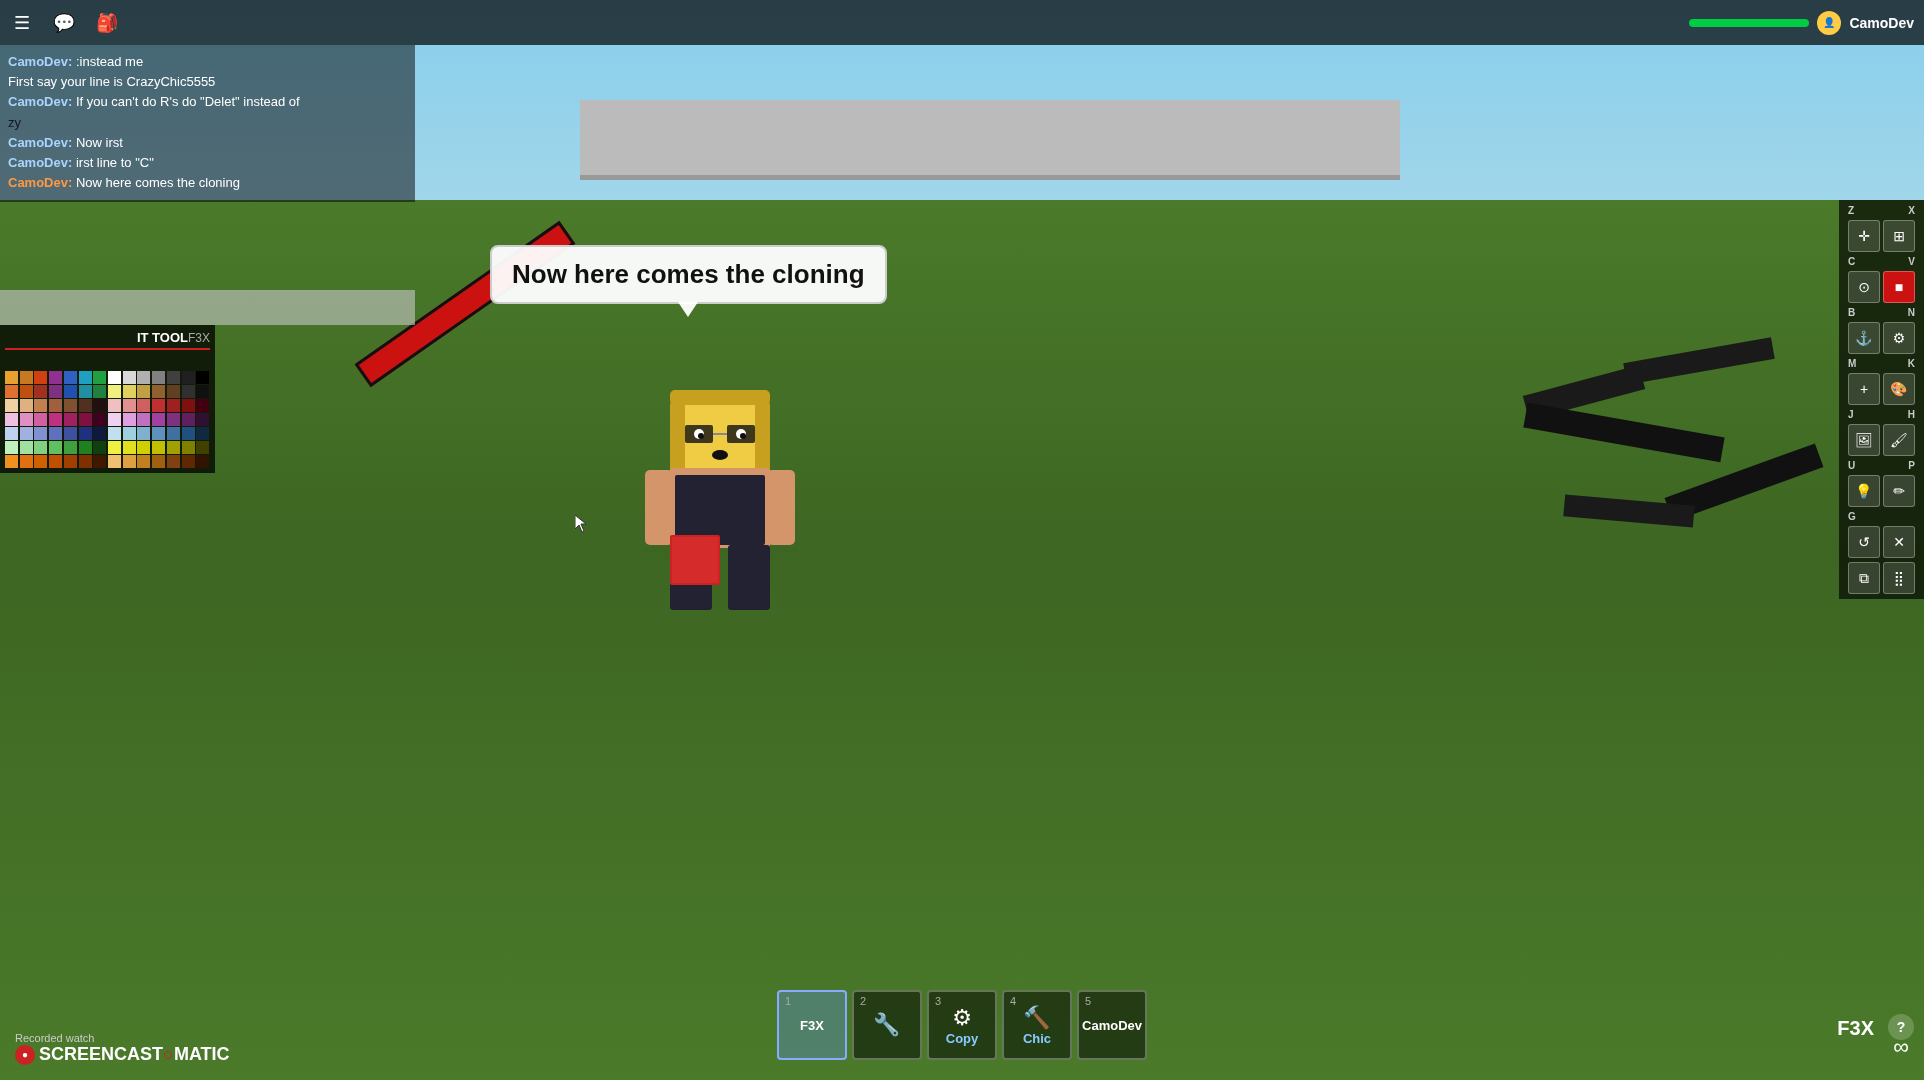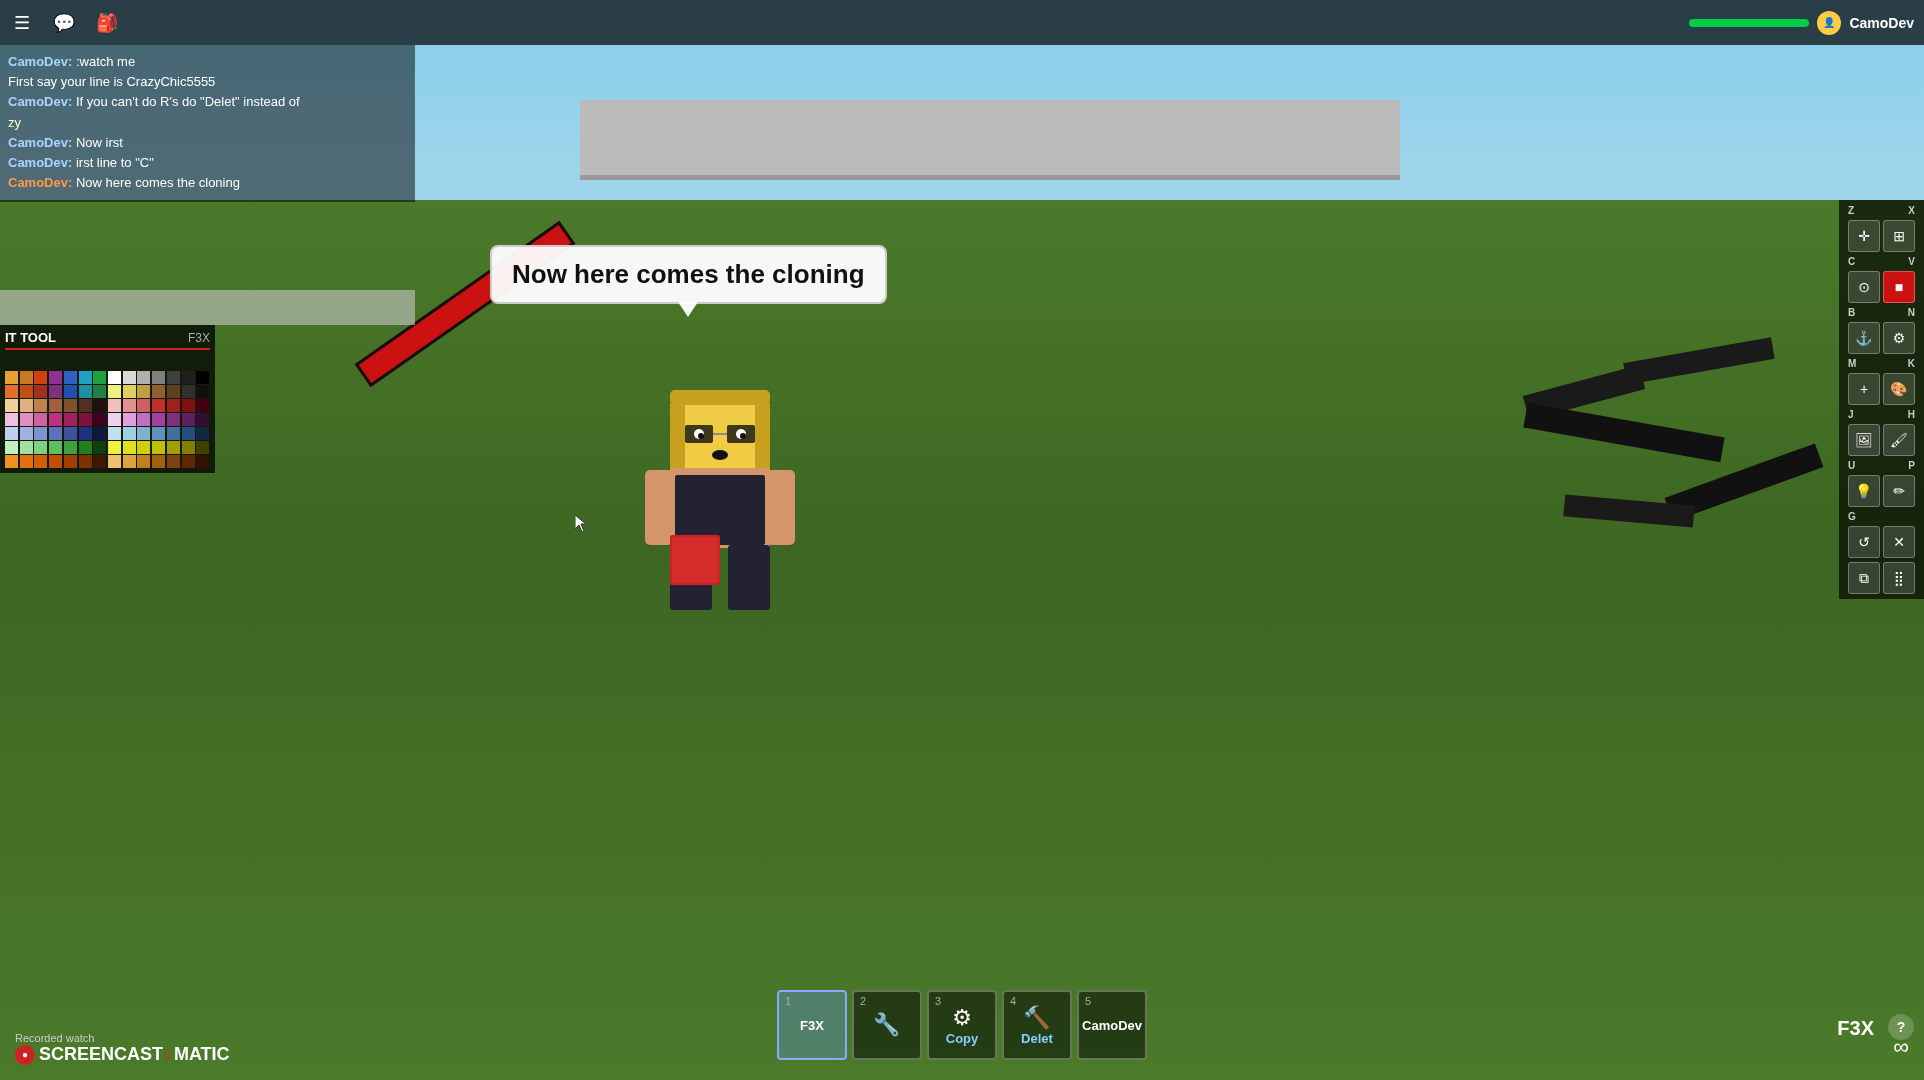--- a/index.html
+++ b/index.html
@@ -164,21 +164,21 @@
       top: 325px;
       left: 0;
       width: 215px;
       background: rgba(0,0,0,0.75);
       z-index: 90;
       padding: 5px;
     }
 
     #build-tool-header {
       display: flex;
-      justify-content: space-between;
+      justify-content: flex-end;
       align-items: center;
       margin-bottom: 21px;
       border-bottom: 2px solid #cc2222;
       padding-bottom: 3px;
     }
 
     #build-tool-title {
       color: white;
       font-size: 13px;
       font-weight: bold;
@@ -424,31 +424,31 @@
         <div id="health-bar"></div>
       </div>
       <div id="user-avatar-icon">👤</div>
       <span id="username-display">CamoDev</span>
     </div>
   </div>
 
   <div id="chat-panel">
     <div class="chat-message">
       <span class="chat-username">CamoDev:</span>
-      <span> :watch me</span>
+      <span> :instead me</span>
     </div>
     <div class="chat-message">
       <span>First say your line is CrazyChic5555</span>
     </div>
     <div class="chat-message">
       <span class="chat-username">CamoDev:</span>
       <span> If you can't do R's do "Delet" instead of</span>
     </div>
     <div class="chat-message">
-      <span style="color:#fef9c3">zy</span>
+      <span style="color:#0f172a">zy</span>
     </div>
     <div class="chat-message">
       <span class="chat-username">CamoDev:</span>
       <span> Now irst</span>
     </div>
     <div class="chat-message">
       <span class="chat-username">CamoDev:</span>
       <span> irst line to "C"</span>
     </div>
     <div class="chat-message">
@@ -704,21 +704,21 @@
       <span class="hotbar-icon">🔧</span>
     </div>
     <div class="hotbar-slot">
       <span class="hotbar-slot-num">3</span>
       <span class="hotbar-icon">⚙</span>
       <span class="hotbar-slot-label">Copy</span>
     </div>
     <div class="hotbar-slot">
       <span class="hotbar-slot-num">4</span>
       <span class="hotbar-icon">🔨</span>
-      <span class="hotbar-slot-label">Delet</span>
+      <span class="hotbar-slot-label">Chic</span>
     </div>
     <div class="hotbar-slot">
       <span class="hotbar-slot-num">5</span>
       <span class="hotbar-slot-label-white">CamoDev</span>
     </div>
   </div>
 
   <div id="screencast-logo">
     <div id="screencast-text-small">Recorded watch</div>
     <div id="screencast-text-big">

